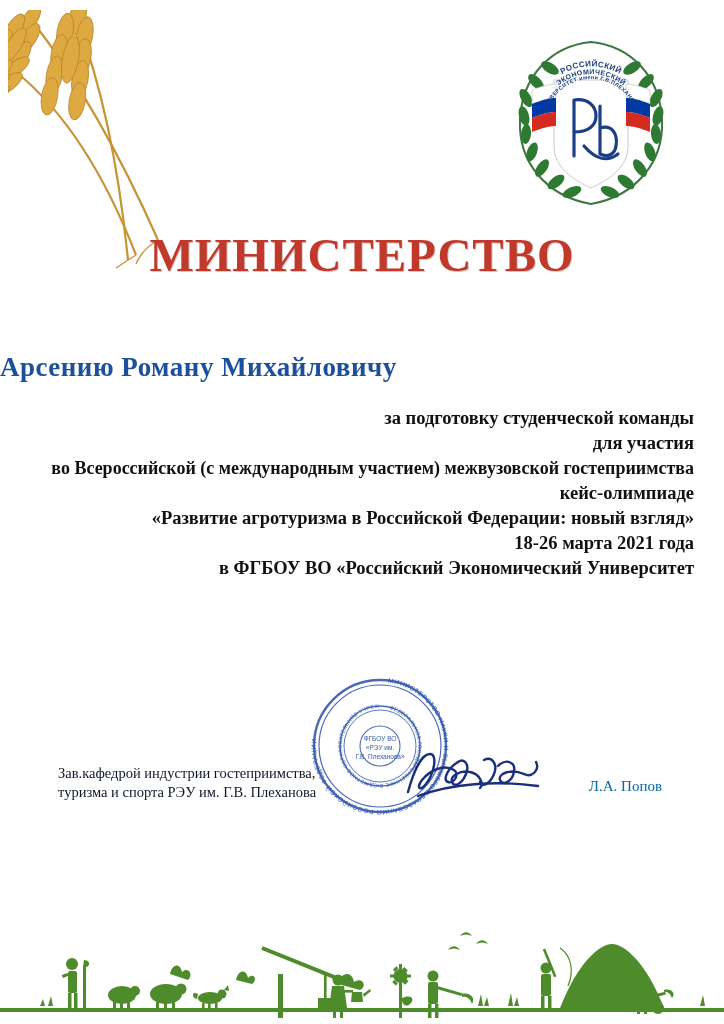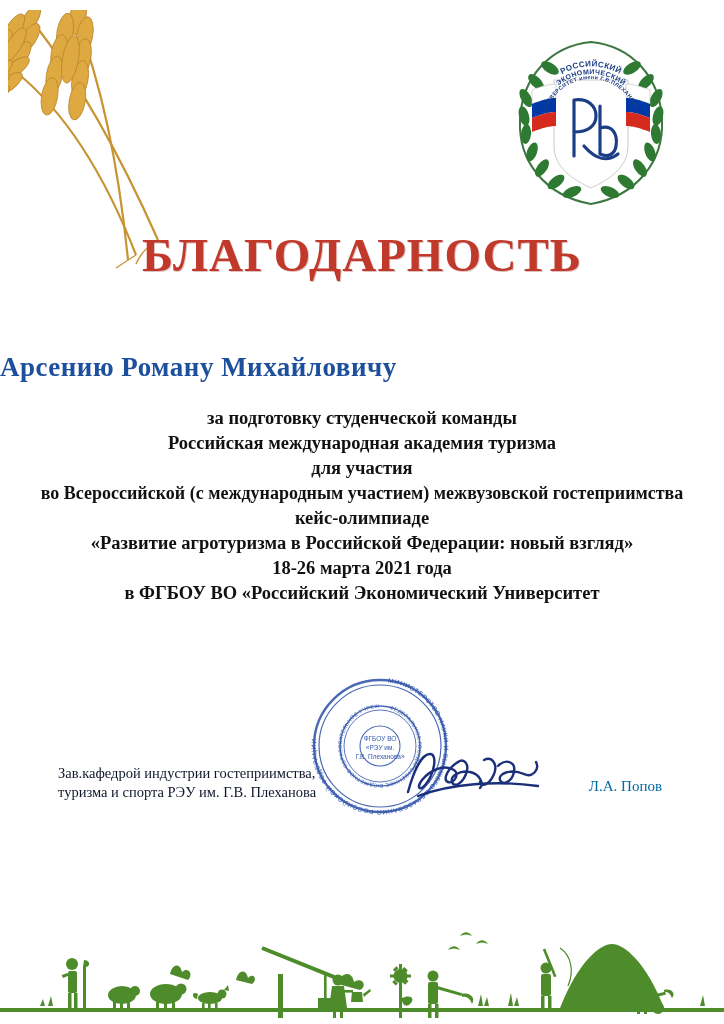--- a/index.html
+++ b/index.html
@@ -68,21 +68,21 @@
     position: absolute;
     top: 406px;
     left: 30px;
     width: 664px;
     text-align: center;
     color: #111111;
     font-weight: bold;
     font-size: 18.5px;
     line-height: 25px;
   }
-  .body-text .line { display: block; white-space: nowrap; }
+  .body-text .line { display: block; white-space: nowrap; text-align: right; }
   .body-text .line.sm { font-size: 18px; }
 
   
   .stamp {
     position: absolute;
     left: 310px;
     top: 676px;
     width: 140px;
     height: 140px;
   }
@@ -249,27 +249,26 @@
         <text font-size="7">
           <textPath href="#arcTop2" startOffset="50%" text-anchor="middle">ЭКОНОМИЧЕСКИЙ</textPath>
         </text>
         <text font-size="5.4">
           <textPath href="#arcTop3" startOffset="50%" text-anchor="middle">УНИВЕРСИТЕТ имени Г.В.ПЛЕХАНОВА</textPath>
         </text>
       </g>
     </svg>
   </div>
 
-  <div class="title">БЛАГОДАРНОСТЬ</div>
+  <div class="title">МИНИСТЕРСТВО</div>
 
   <div class="recipient">Арсению Роману Михайловичу</div>
 
   <div class="body-text">
     <span class="line">за подготовку студенческой команды</span>
-    <span class="line">Российская международная академия туризма</span>
     <span class="line">для участия</span>
     <span class="line sm">во Всероссийской (с международным участием) межвузовской гостеприимства</span>
     <span class="line">кейс-олимпиаде</span>
     <span class="line">«Развитие агротуризма в Российской Федерации: новый взгляд»</span>
     <span class="line">18-26 марта 2021 года</span>
     <span class="line">в ФГБОУ ВО «Российский Экономический Университет</span>
   </div>
 
   <div class="stamp">
     <svg viewBox="0 0 140 140" width="140" height="140" xmlns="http://www.w3.org/2000/svg">

